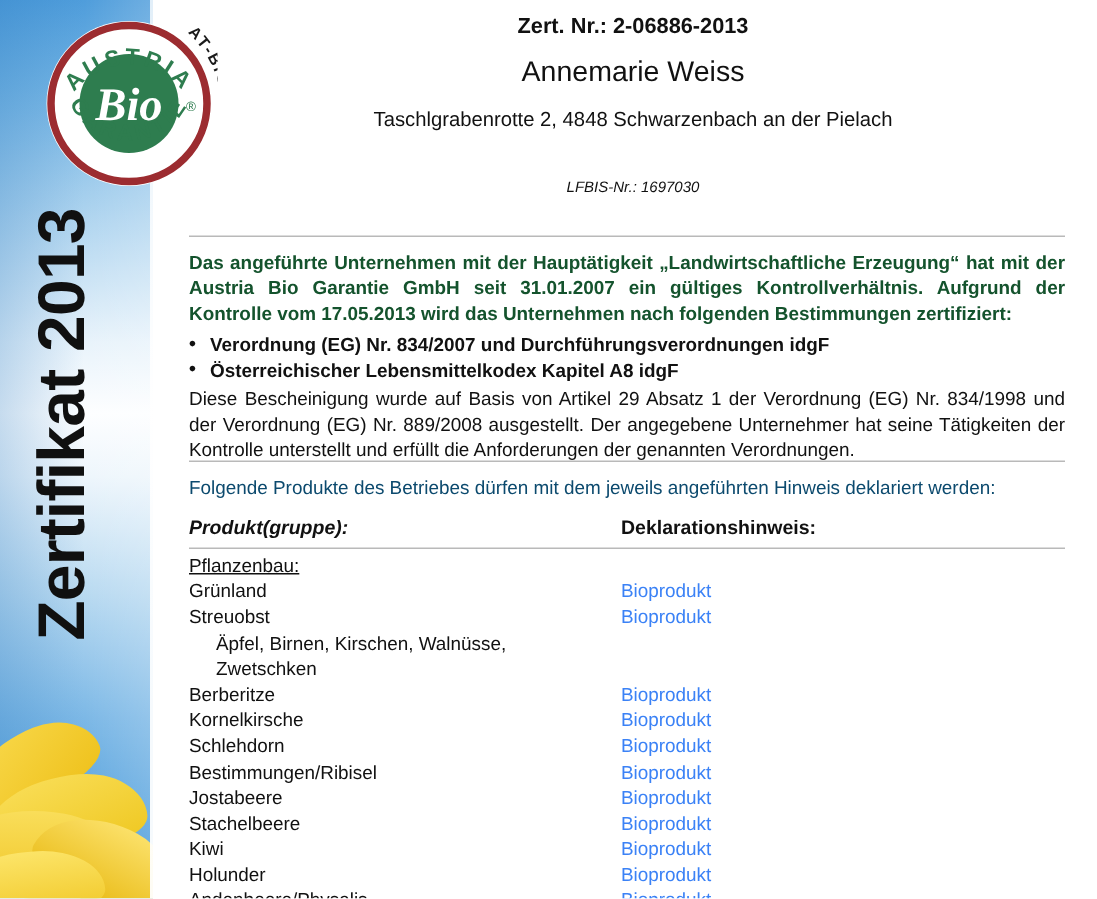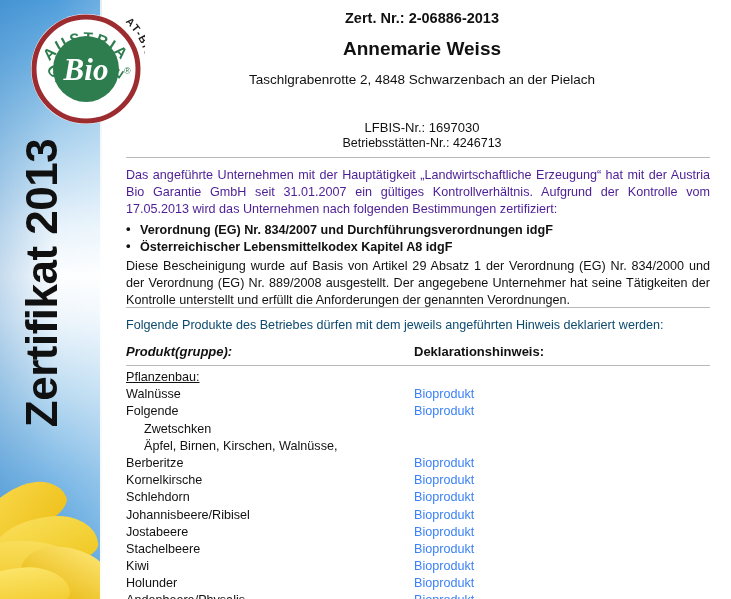--- a/index.html
+++ b/index.html
@@ -130,33 +130,34 @@
     left: 120px; top: 10px;
     width: 400px;
     font-size: 14.5px;
     font-weight: bold;
   }
   #company {
     position: absolute;
     left: 100px; top: 38px;
     width: 440px;
     font-size: 19px;
-    font-weight: bold;
+    font-weight: normal;
   }
   #address {
     position: absolute;
     left: 40px; top: 72px;
     width: 560px;
     font-size: 13.5px;
   }
   #lfbis {
     position: absolute;
     left: 130px; top: 120px;
     width: 380px;
-    font-size: 13px;
+    font-size: 10px;
+    font-style: italic;
   }
   #betr {
     position: absolute;
     left: 130px; top: 136px;
     width: 380px;
     font-size: 12.5px;
   }
 
   .rule {
     position: absolute;
@@ -169,21 +170,22 @@
   #rule2 { top: 307px; }
   #rule3 { top: 365px; }
 
   #para1 {
     position: absolute;
     left: 24px; top: 167px;
     width: 584px;
     font-size: 12.6px;
     line-height: 16.8px;
     text-align: justify;
-    color: #4c1d95;
+    color: #14532d;
+    font-weight: bold;
   }
   #bullets {
     position: absolute;
     left: 24px; top: 222px;
     width: 568px;
     font-size: 12.6px;
     line-height: 16.5px;
     font-weight: bold;
     color: #111;
     margin: 0;
@@ -308,74 +310,73 @@
   <div id="content">
 
     <div class="hdr-line" id="zert-nr">Zert. Nr.: 2-06886-2013</div>
 
     <div class="hdr-line" id="company">Annemarie Weiss</div>
 
     <div class="hdr-line" id="address">Taschlgrabenrotte 2, 4848 Schwarzenbach an der Pielach</div>
 
     <div class="hdr-line" id="lfbis">LFBIS-Nr.: 1697030</div>
 
-    <div class="hdr-line" id="betr">Betriebsstätten-Nr.: 4246713</div>
 
     <div class="rule" id="rule1"></div>
 
     <div id="para1">Das angeführte Unternehmen mit der Hauptätigkeit „Landwirtschaftliche Erzeugung“ hat mit der Austria Bio Garantie GmbH seit 31.01.2007 ein gültiges Kontrollverhältnis. Aufgrund der Kontrolle vom 17.05.2013 wird das Unternehmen nach folgenden Bestimmungen zertifiziert:</div>
 
     <ul id="bullets">
       <li>Verordnung (EG) Nr. 834/2007 und Durchführungsverordnungen idgF</li>
       <li>Österreichischer Lebensmittelkodex Kapitel A8 idgF</li>
     </ul>
 
-    <div id="para2">Diese Bescheinigung wurde auf Basis von Artikel 29 Absatz 1 der Verordnung (EG) Nr. 834/2000 und der Verordnung (EG) Nr. 889/2008 ausgestellt. Der angegebene Unternehmer hat seine Tätigkeiten der Kontrolle unterstellt und erfüllt die Anforderungen der genannten Verordnungen.</div>
+    <div id="para2">Diese Bescheinigung wurde auf Basis von Artikel 29 Absatz 1 der Verordnung (EG) Nr. 834/1998 und der Verordnung (EG) Nr. 889/2008 ausgestellt. Der angegebene Unternehmer hat seine Tätigkeiten der Kontrolle unterstellt und erfüllt die Anforderungen der genannten Verordnungen.</div>
 
     <div class="rule" id="rule2"></div>
 
     <div id="intro-products">Folgende Produkte des Betriebes dürfen mit dem jeweils angeführten Hinweis deklariert werden:</div>
 
     <div id="col-head-product">Produkt(gruppe):</div>
     <div id="col-head-decl">Deklarationshinweis:</div>
 
     <div class="rule" id="rule3"></div>
 
     <div id="table">
         <div class="trow">
           <div class="tname group">Pflanzenbau:</div>
         </div>
         <div class="trow">
-          <div class="tname">Walnüsse</div>
-          <div class="tdecl">Bioprodukt</div>
-        </div>
-        <div class="trow">
-          <div class="tname">Folgende</div>
-          <div class="tdecl">Bioprodukt</div>
+          <div class="tname">Grünland</div>
+          <div class="tdecl">Bioprodukt</div>
+        </div>
+        <div class="trow">
+          <div class="tname">Streuobst</div>
+          <div class="tdecl">Bioprodukt</div>
+        </div>
+        <div class="trow">
+          <div class="tname indent">Äpfel, Birnen, Kirschen, Walnüsse,</div>
         </div>
         <div class="trow">
           <div class="tname indent">Zwetschken</div>
         </div>
         <div class="trow">
-          <div class="tname indent">Äpfel, Birnen, Kirschen, Walnüsse,</div>
-        </div>
-        <div class="trow">
           <div class="tname">Berberitze</div>
           <div class="tdecl">Bioprodukt</div>
         </div>
         <div class="trow">
           <div class="tname">Kornelkirsche</div>
           <div class="tdecl">Bioprodukt</div>
         </div>
         <div class="trow">
           <div class="tname">Schlehdorn</div>
           <div class="tdecl">Bioprodukt</div>
         </div>
         <div class="trow">
-          <div class="tname">Johannisbeere/Ribisel</div>
+          <div class="tname">Bestimmungen/Ribisel</div>
           <div class="tdecl">Bioprodukt</div>
         </div>
         <div class="trow">
           <div class="tname">Jostabeere</div>
           <div class="tdecl">Bioprodukt</div>
         </div>
         <div class="trow">
           <div class="tname">Stachelbeere</div>
           <div class="tdecl">Bioprodukt</div>
         </div>

